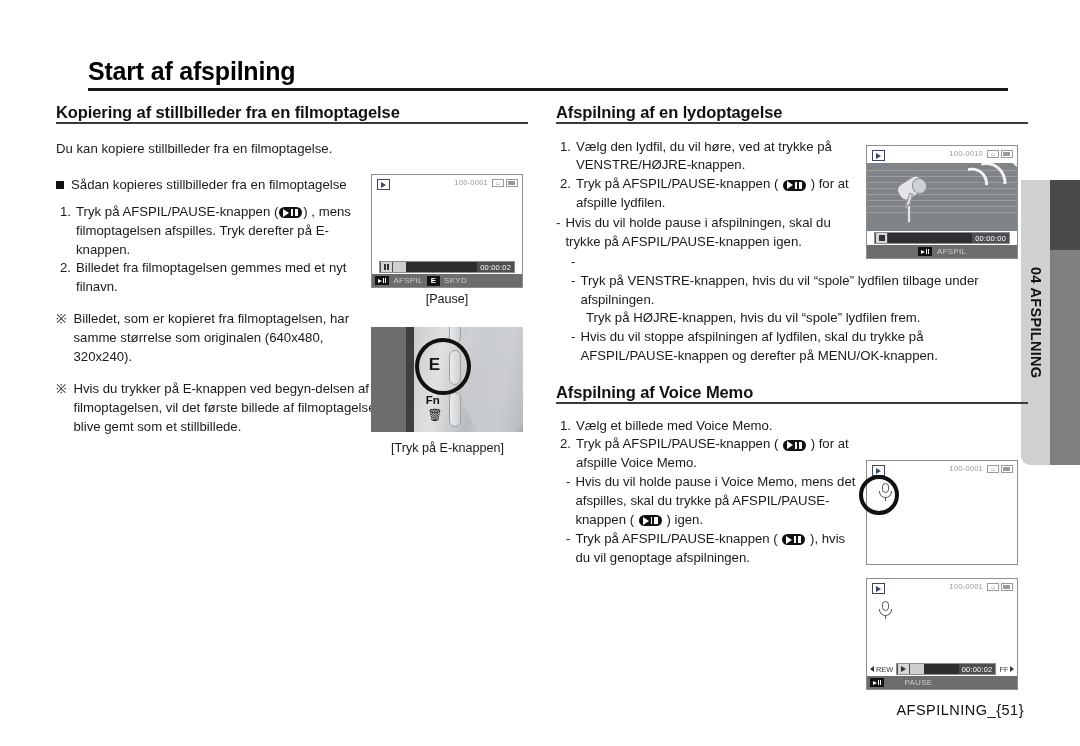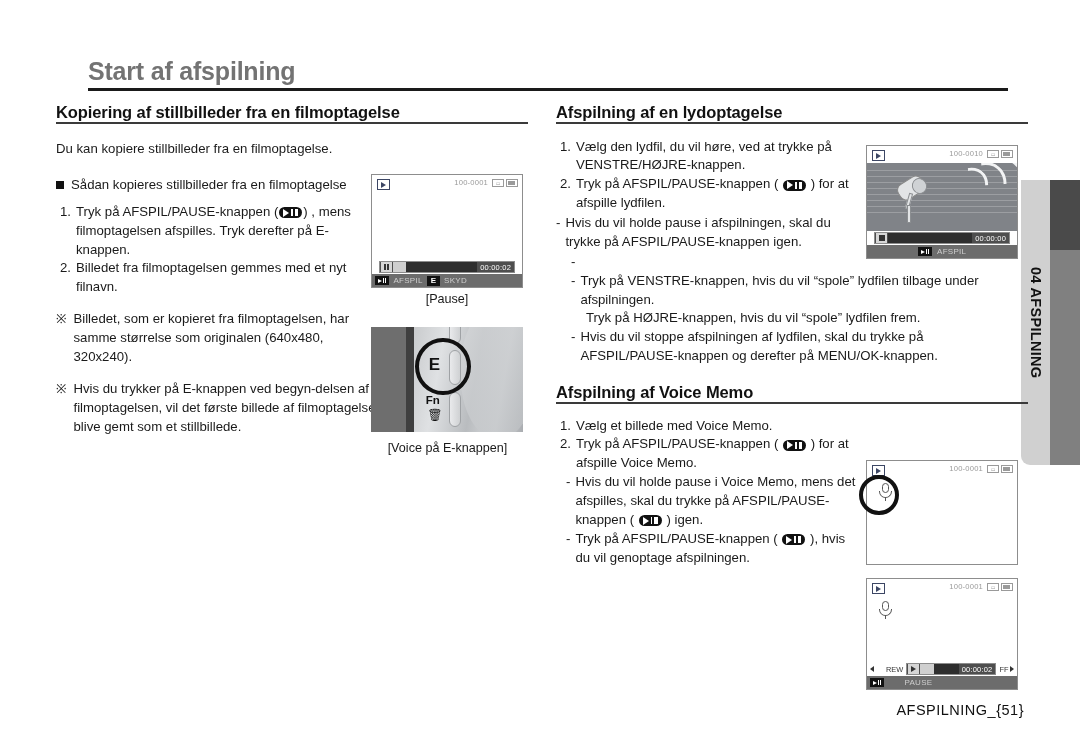--- a/index.html
+++ b/index.html
@@ -27,21 +27,21 @@
     position:absolute;left:1021px;top:180px;width:29px;height:285px;
     display:flex;align-items:center;justify-content:center;
     font-size:14.5px;font-weight:bold;letter-spacing:.3px;
     color:#111;white-space:nowrap;
     writing-mode:vertical-rl;text-orientation:mixed;
   }
 
   
   .h1{
     position:absolute;left:88px;top:57px;width:920px;
-    font-size:25px;font-weight:bold;letter-spacing:-.2px;color:#737373;
+    font-size:25px;font-weight:bold;letter-spacing:-.2px;color:#000000;
   }
   .h1rule{
     position:absolute;left:88px;top:88px;width:920px;height:3px;background:#1a1a1a;
   }
   .h2{
     font-size:16.5px;font-weight:bold;color:#111;letter-spacing:-.1px;
   }
   .h2rule{height:1.5px;background:#3a3a3a;}
 
   
@@ -246,21 +246,21 @@
       <div class="cam-circ"></div>
       <div class="cam-btn" style="left:32%;top:-6%;width:11%;height:22%;"></div>
       <div class="cam-btn" style="left:32%;top:22%;width:11%;height:33%;"></div>
       <div class="cam-btn" style="left:32%;top:62%;width:11%;height:33%;"></div>
     </div>
     <div class="cam-ring" style="left:29%;top:10%;width:37%;height:55%;"></div>
     <div class="cam-E" style="left:38%;top:27%;">E</div>
     <div class="cam-Fn" style="left:36%;top:64%;">Fn</div>
     <div class="cam-trash" style="left:37%;top:77%;">🗑</div>
   </div>
-  <div class="cap" style="left:355px;top:441px;width:185px;">[Voice på E-knappen]</div>
+  <div class="cap" style="left:355px;top:441px;width:185px;">[Tryk på E-knappen]</div>
 
   <div class="colR">
 
     <div class="h2">Afspilning af en lydoptagelse</div>
     <div class="h2rule"></div>
 
     <div class="ol" style="margin-top:14px;width:300px">
       <div class="li body">
         <span class="num">1.</span>
         <span class="txt">Vælg den lydfil, du vil høre, ved at trykke på VENSTRE/HØJRE-knappen.</span>
@@ -405,21 +405,21 @@
       </div>
     <div class="battico"></div>
     <div style="position:absolute;left:11px;top:22px;">
       <div class="mic-glyph" style="left:4px;top:0;"></div>
       <div class="mic-arc" style="left:1px;top:8px;"></div>
       <div class="mic-stem" style="left:7px;top:14px;"></div>
     </div>
 
     <div class="barwrap">
       <div style="display:flex;align-items:center;gap:3px;padding:0 3px 1px 3px;box-sizing:border-box;">
-        <span style="font-size:7.4px;color:#333;display:inline-flex;align-items:center;gap:12px">
+        <span style="font-size:7.4px;color:#333;display:inline-flex;align-items:center;gap:2px">
             <span style="width:0;height:0;border-right:4px solid #333;border-top:3px solid transparent;border-bottom:3px solid transparent;display:inline-block"></span>
             <span>REW</span>
           </span>
         <span class="timerow" style="flex:1 1 auto;margin:0;">
           <span class="pz">
               <span style="width:0;height:0;border-left:5px solid #333;border-top:3px solid transparent;border-bottom:3px solid transparent;display:block"></span>
             </span>
           <span style="width:14px;height:10px;background:#cfcfcf;flex:0 0 14px"></span>
           <span class="track"></span>
           <span class="tcode">00:00:02</span>

